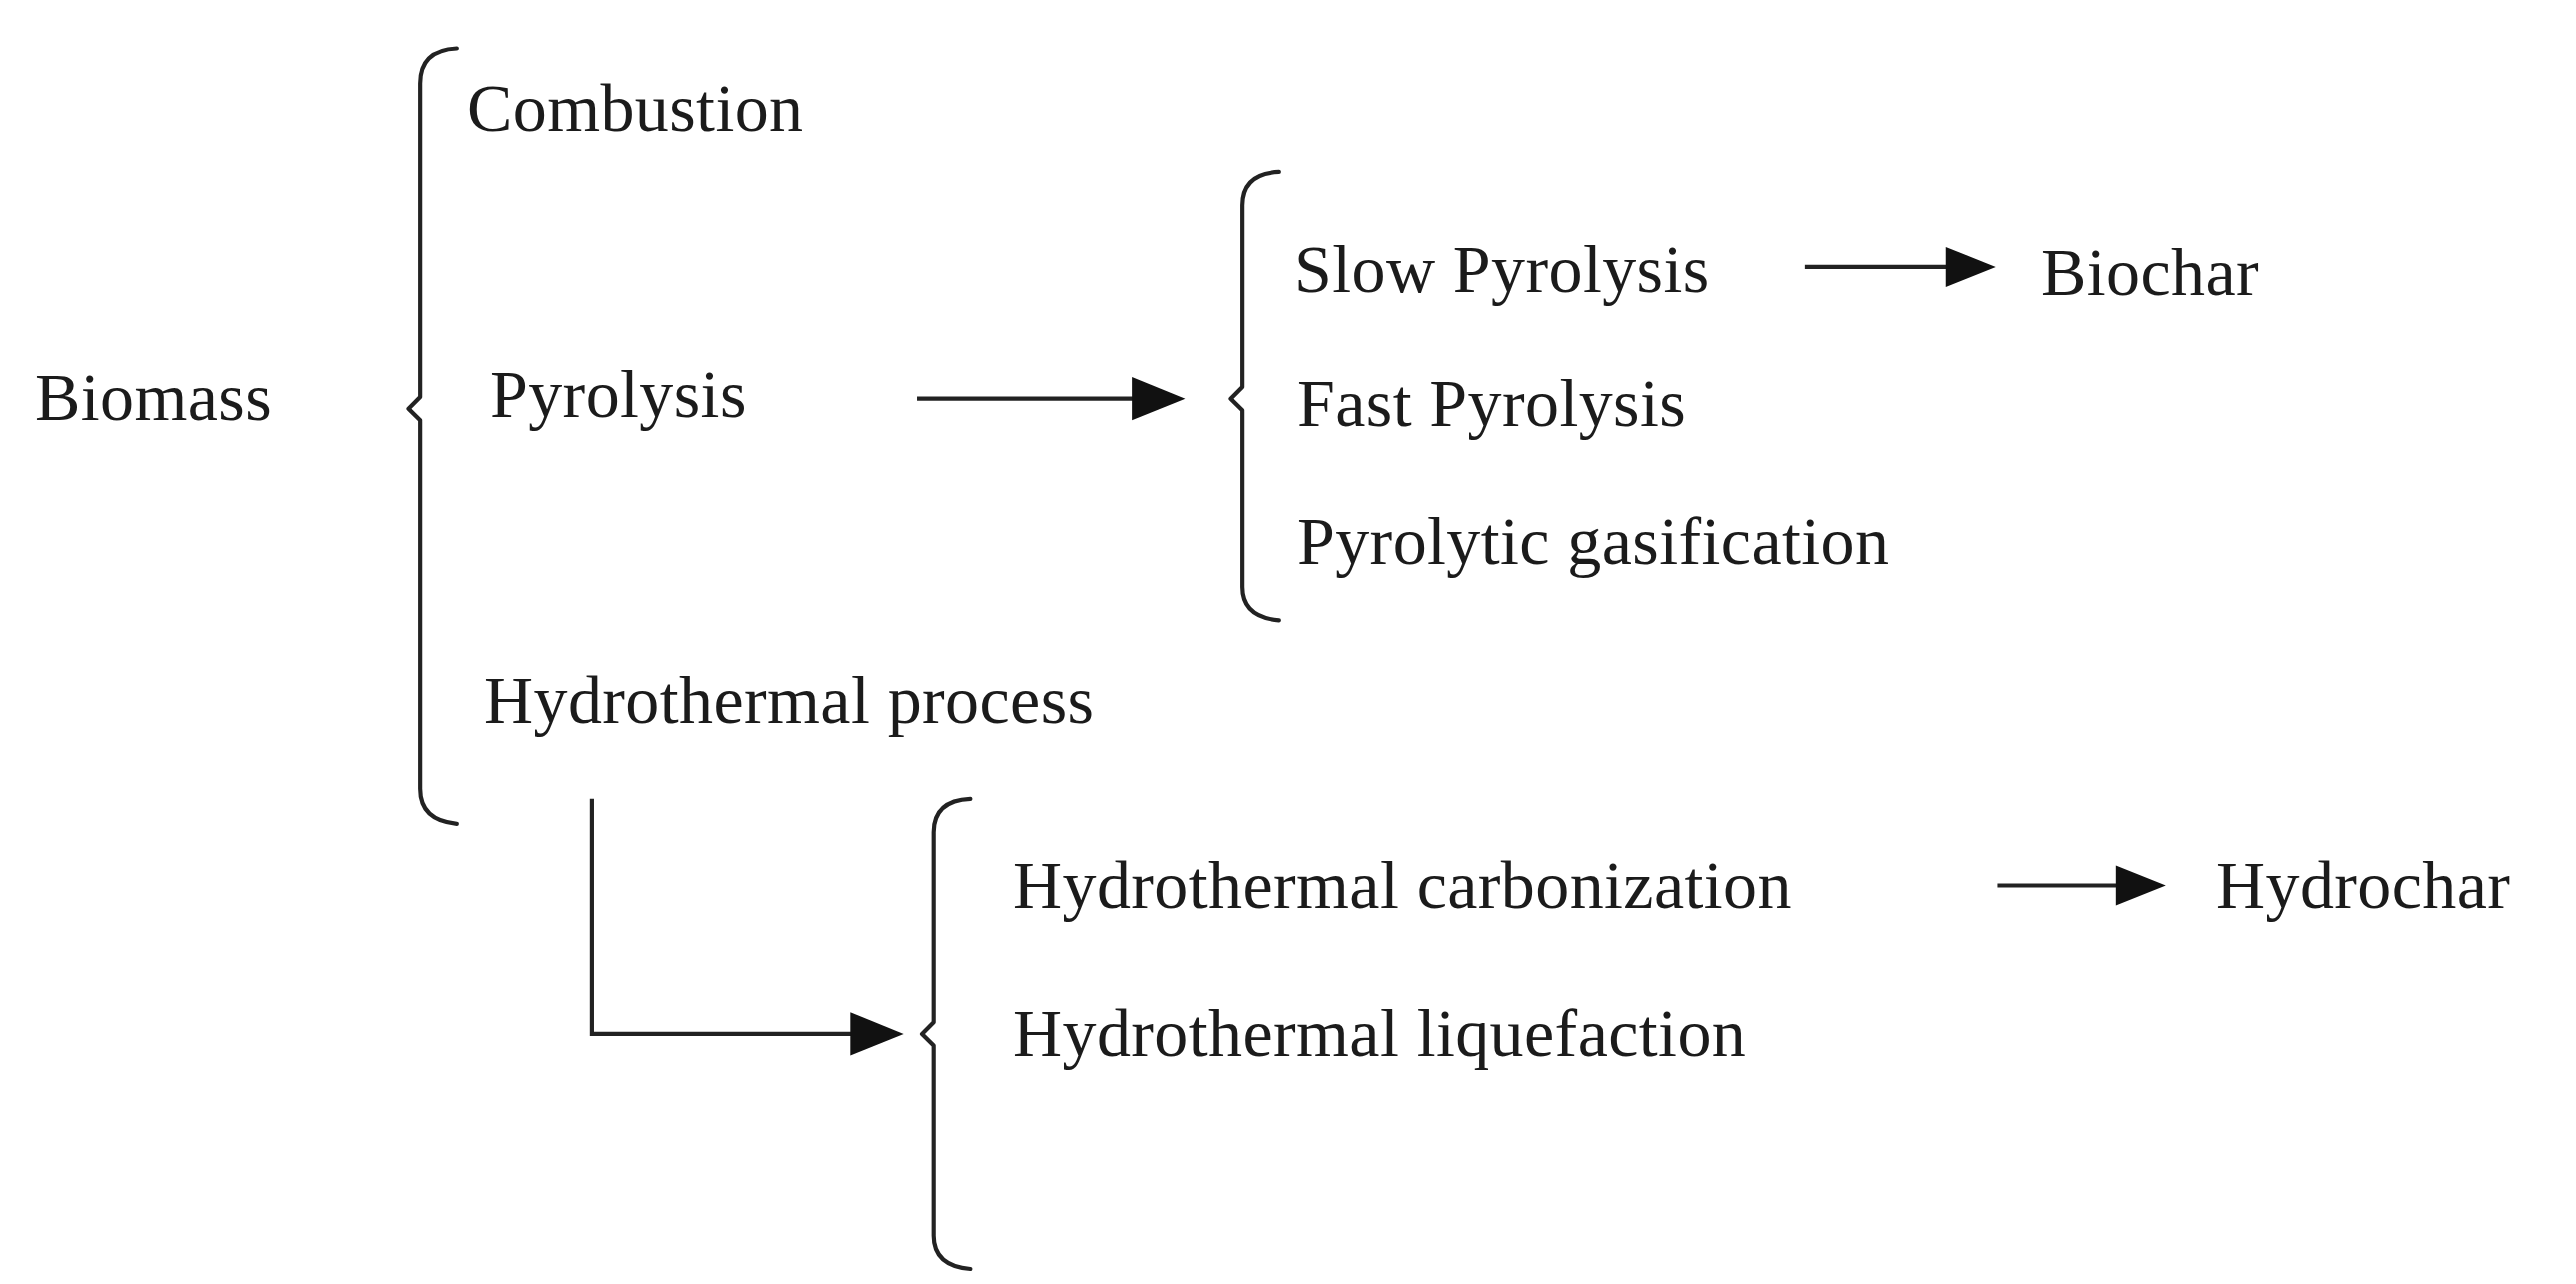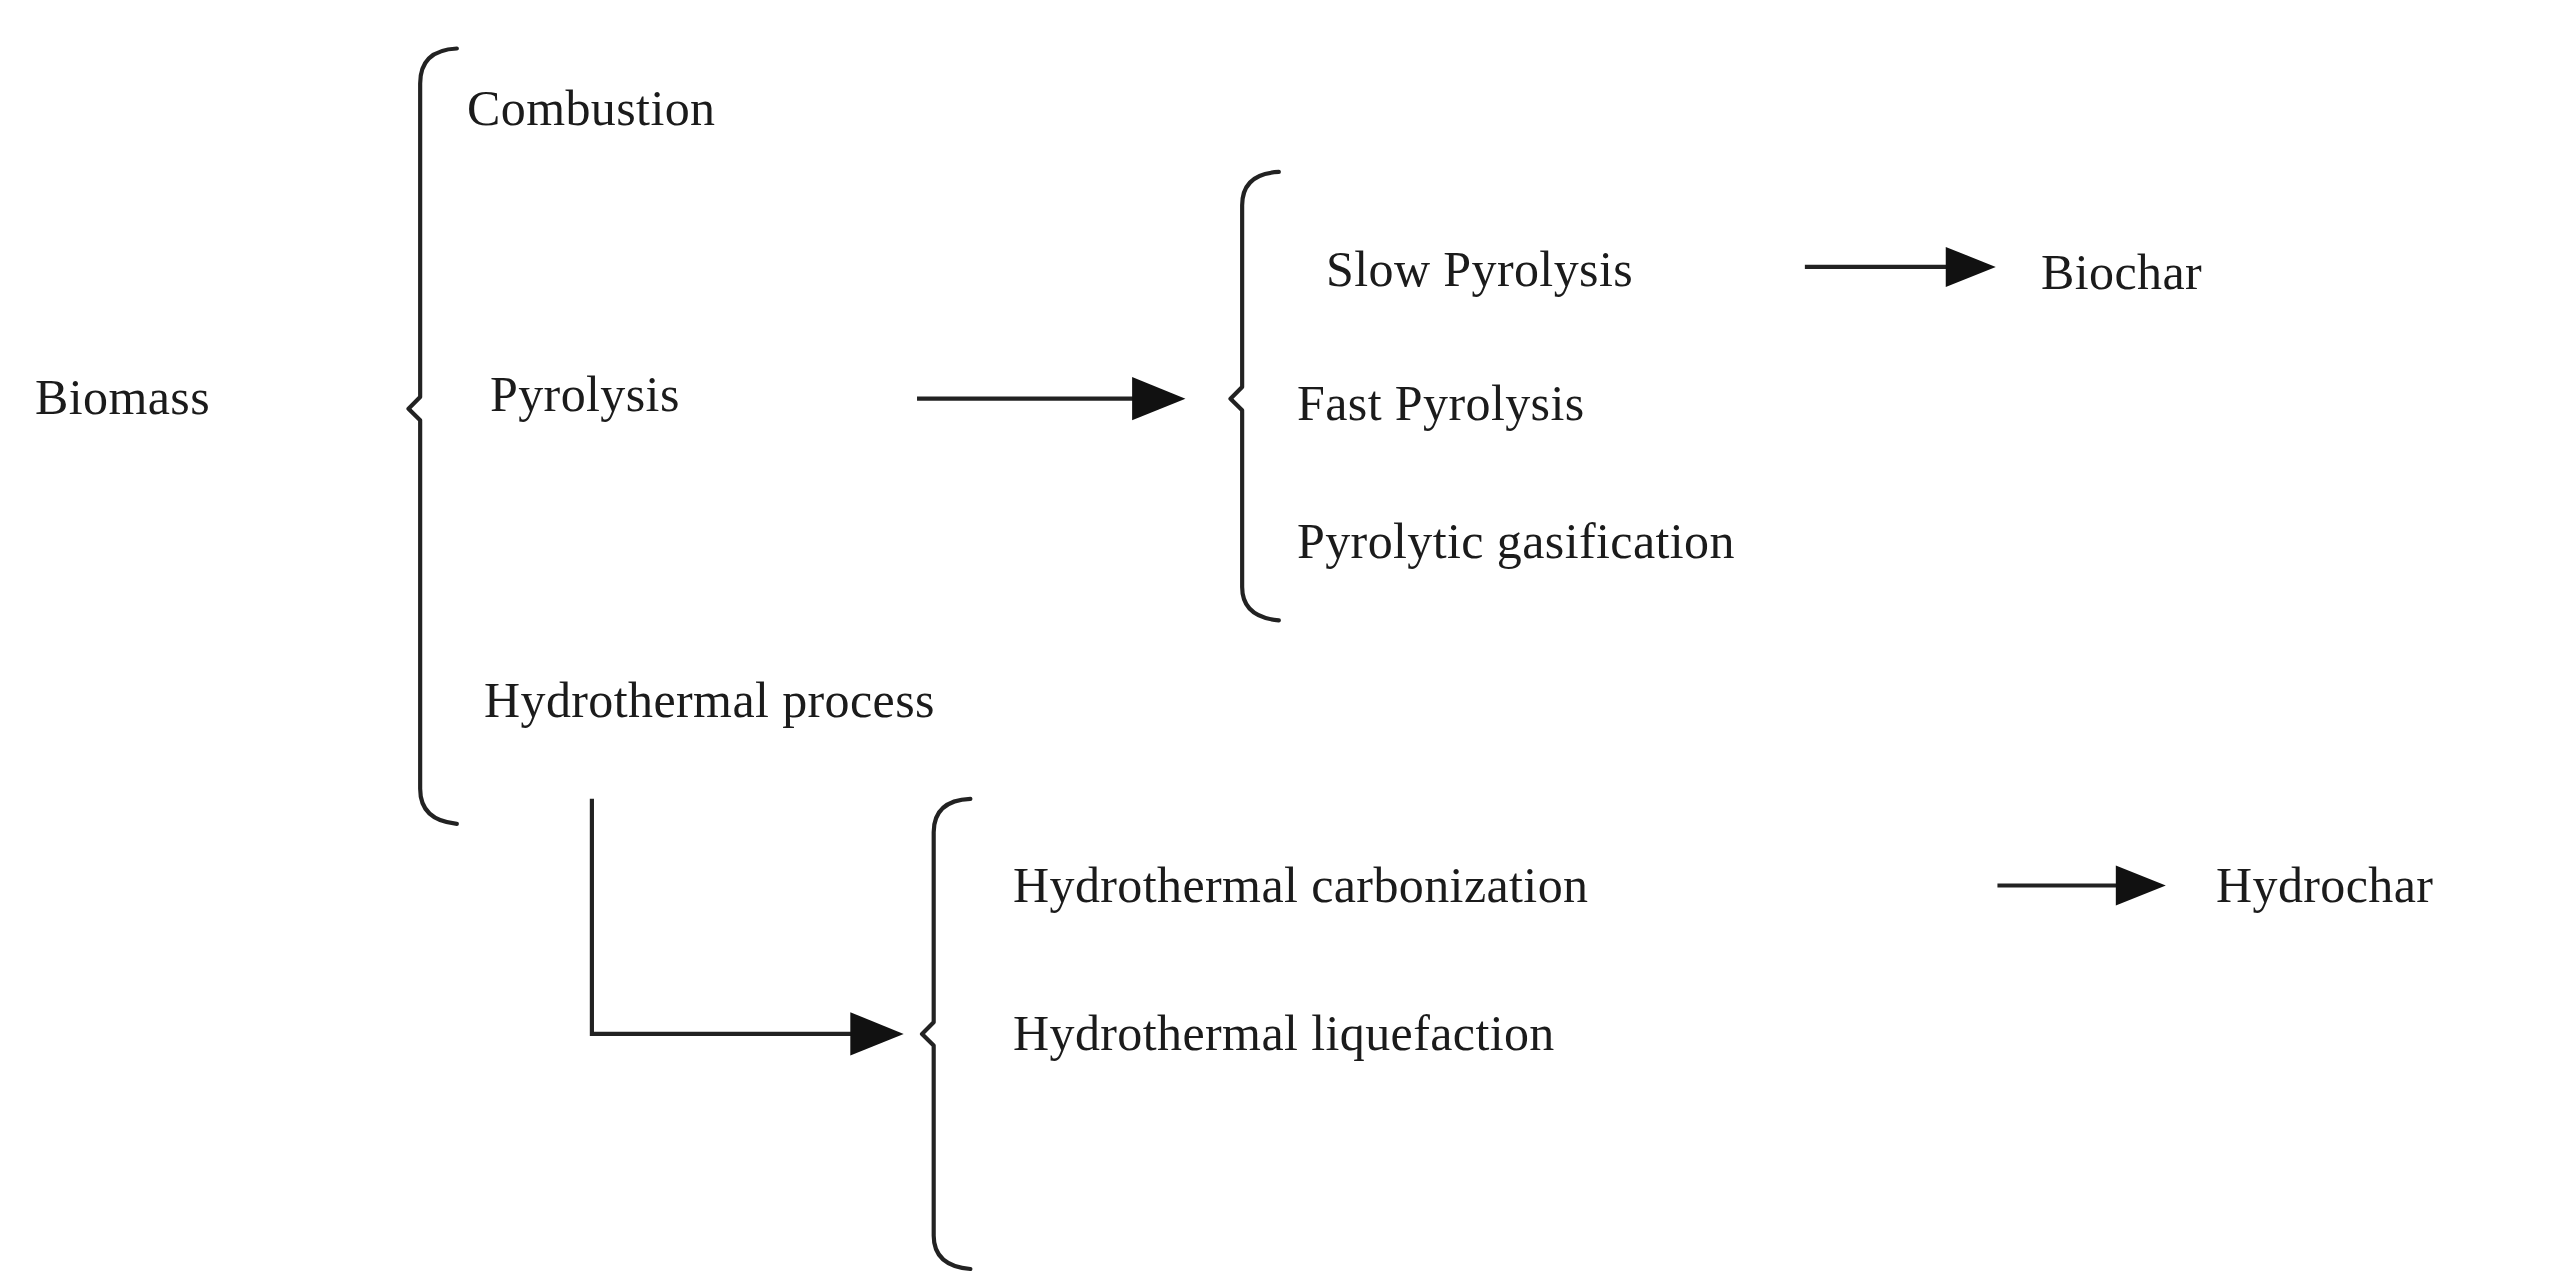--- a/index.html
+++ b/index.html
@@ -13,21 +13,21 @@
     color:#1b1b1b;
     overflow:hidden;
   }
   .lines{
     position:absolute;
     left:0;top:0;
     width:2576px;height:1285px;
   }
   .lbl{
     position:absolute;
-    font-size:50px;
+    font-size:68px;
     line-height:75px;
     white-space:nowrap;
     letter-spacing:0.4px;
     color:#1b1b1b;
   }
   .brace{
     fill:none;
     stroke:#222222;
     stroke-width:5;
     stroke-linecap:round;
@@ -70,21 +70,21 @@
     <polyline class="arrow-line" points="710,958 710,1240 1022,1240"></polyline>
     <polygon class="arrow-head" points="1084,1240 1020,1214 1020,1266"></polygon>
   </svg>
 
   <div class="lbl" style="left:35px;top:360px;">Biomass</div>
 
   <div class="lbl" style="left:467px;top:71px;">Combustion</div>
   <div class="lbl" style="left:490px;top:357px;text-align:right;">Pyrolysis</div>
   <div class="lbl" style="left:484px;top:663px;">Hydrothermal process</div>
 
-  <div class="lbl" style="left:1294px;top:232px;margin-left:32px;">Slow Pyrolysis</div>
+  <div class="lbl" style="left:1294px;top:232px;">Slow Pyrolysis</div>
   <div class="lbl" style="left:1297px;top:366px;">Fast Pyrolysis</div>
   <div class="lbl" style="left:1297px;top:504px;">Pyrolytic gasification</div>
 
   <div class="lbl" style="left:1013px;top:848px;">Hydrothermal carbonization</div>
   <div class="lbl" style="left:1013px;top:996px;">Hydrothermal liquefaction</div>
 
   <div class="lbl" style="left:2041px;top:235px;">Biochar</div>
   <div class="lbl" style="left:2216px;top:848px;">Hydrochar</div>
 
 </div>

